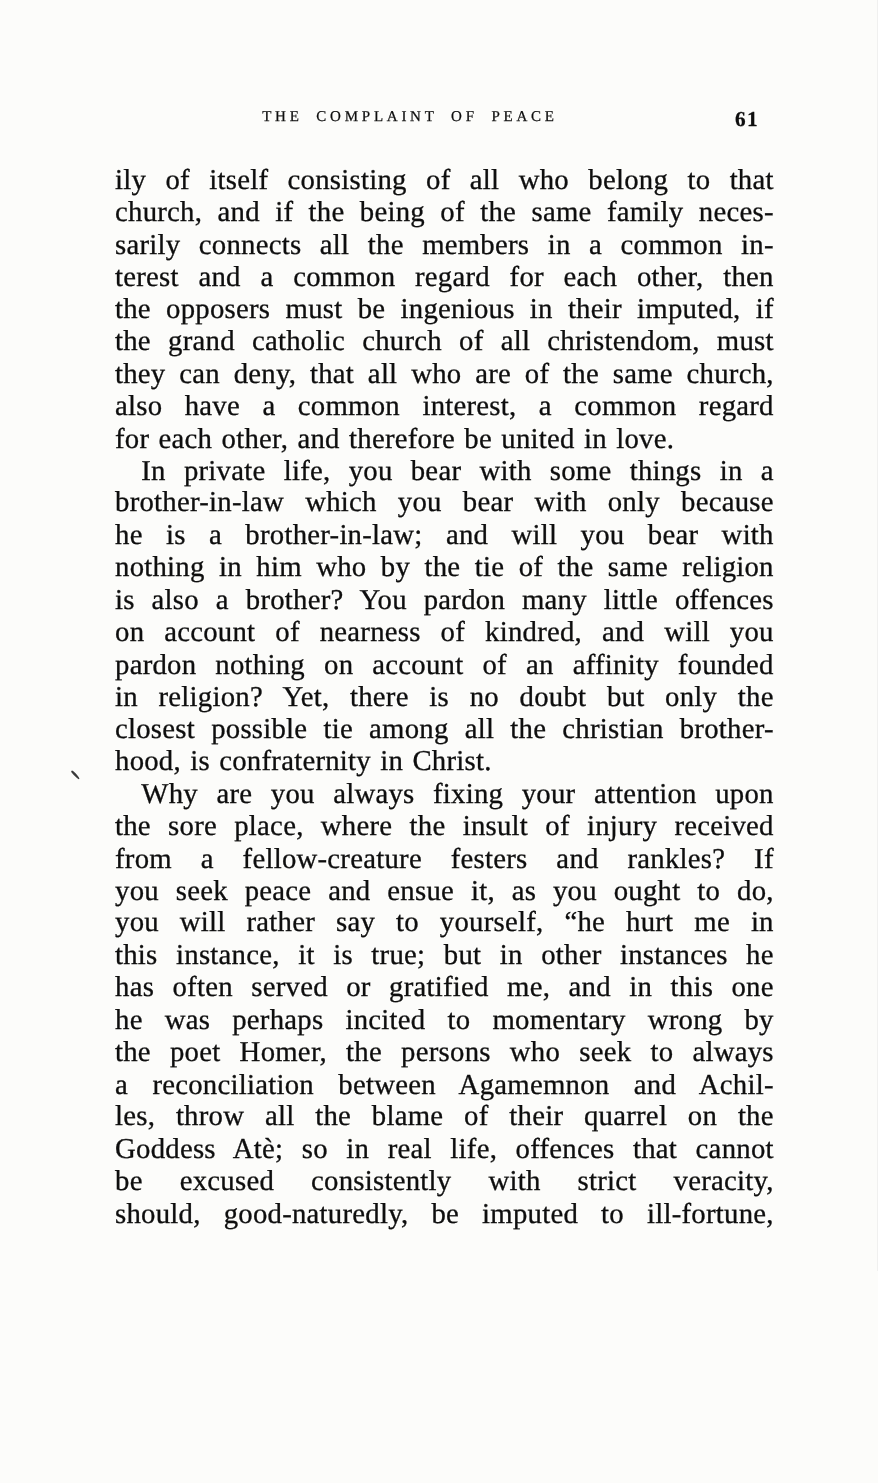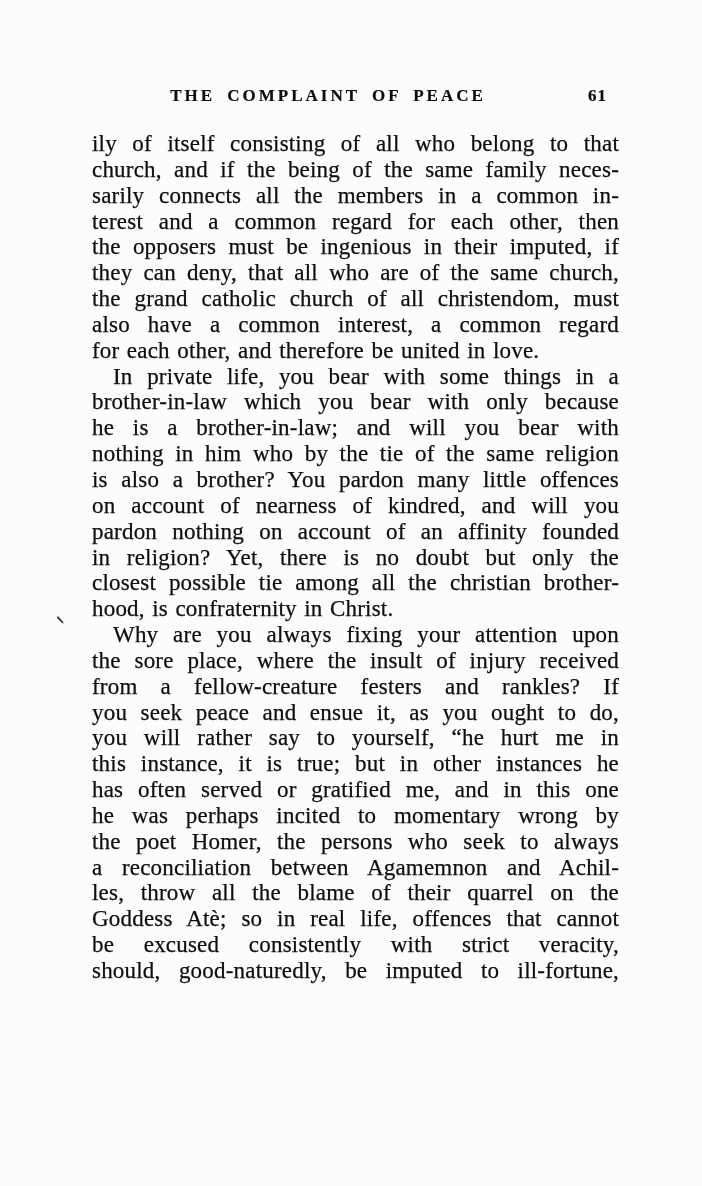--- a/index.html
+++ b/index.html
@@ -22,22 +22,22 @@
     top: 86px;
     left: 92px;
     width: 527px;
     height: 24px;
   }
   .running-head .title {
     position: absolute;
     left: 0;
     right: 55px;
     text-align: center;
-    font-size: 17px;
-    font-weight: bold;
+    font-size: 12px;
+    font-weight: normal;
     letter-spacing: 3px;
     word-spacing: 5px;
     white-space: nowrap;
     -webkit-text-stroke: 0.2px currentColor;
   }
   .running-head .page-num {
     position: absolute;
     right: 12px;
     top: 0;
     font-size: 17px;
@@ -101,22 +101,22 @@
   </div>
 
   <div class="margin-mark"></div>
 
   <div class="body-text">
     <div class="line">ily of itself consisting of all who belong to that</div>
     <div class="line">church, and if the being of the same family neces-</div>
     <div class="line">sarily connects all the members in a common in-</div>
     <div class="line">terest and a common regard for each other, then</div>
     <div class="line">the opposers must be ingenious in their imputed, if</div>
+    <div class="line">the grand catholic church of all christendom, must</div>
     <div class="line">they can deny, that all who are of the same church,</div>
-    <div class="line">the grand catholic church of all christendom, must</div>
     <div class="line">also have a common interest, a common regard</div>
     <div class="line par-end">for each other, and therefore be united in love.</div>
     <div class="line indent">In private life, you bear with some things in a</div>
     <div class="line">brother-in-law which you bear with only because</div>
     <div class="line">he is a brother-in-law; and will you bear with</div>
     <div class="line">nothing in him who by the tie of the same religion</div>
     <div class="line">is also a brother?  You pardon many little offences</div>
     <div class="line">on account of nearness of kindred, and will you</div>
     <div class="line">pardon nothing on account of an affinity founded</div>
     <div class="line">in religion?  Yet, there is no doubt but only the</div>

